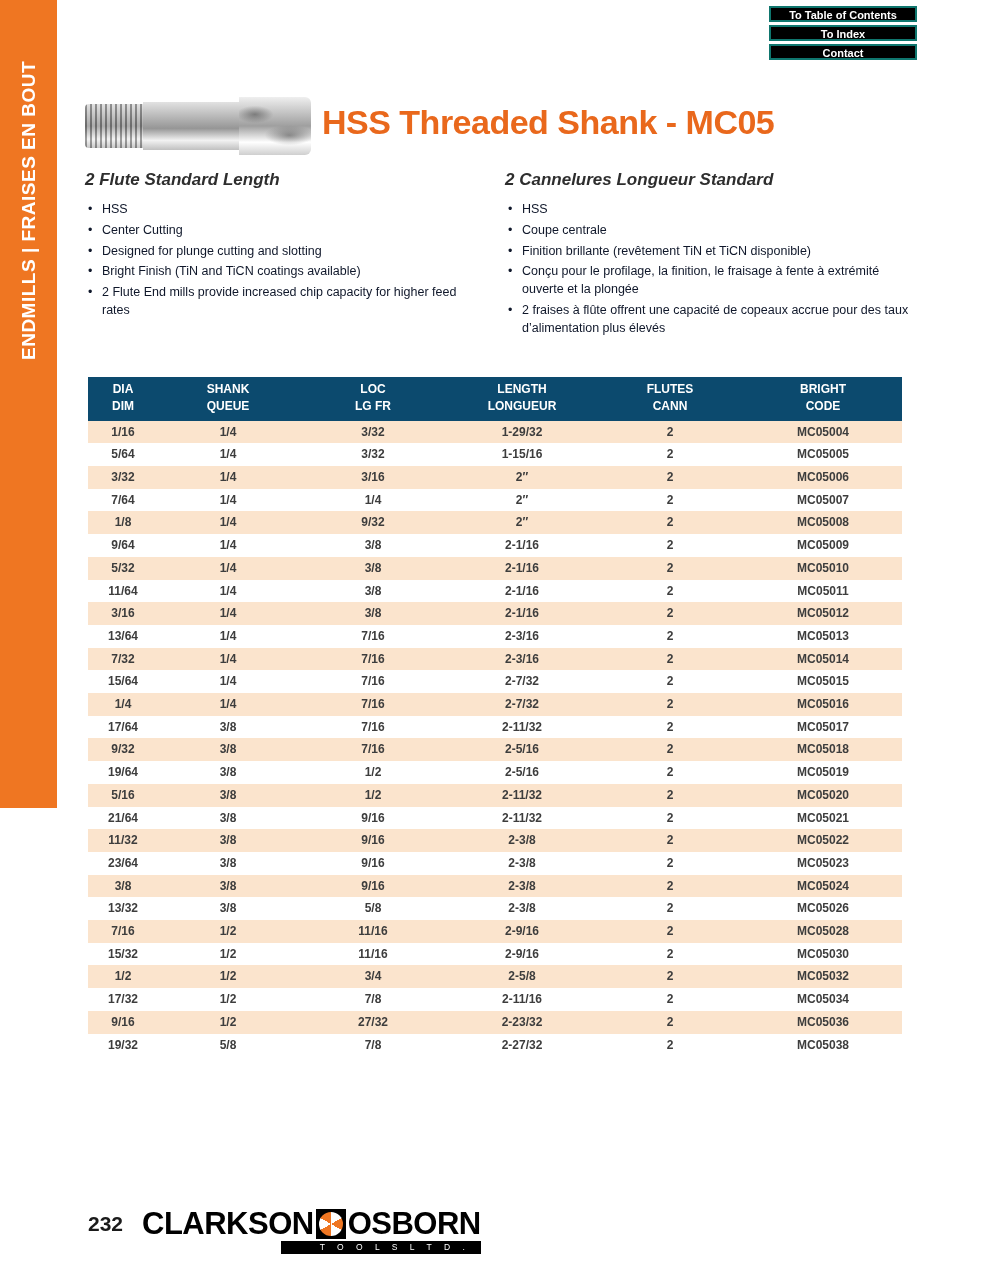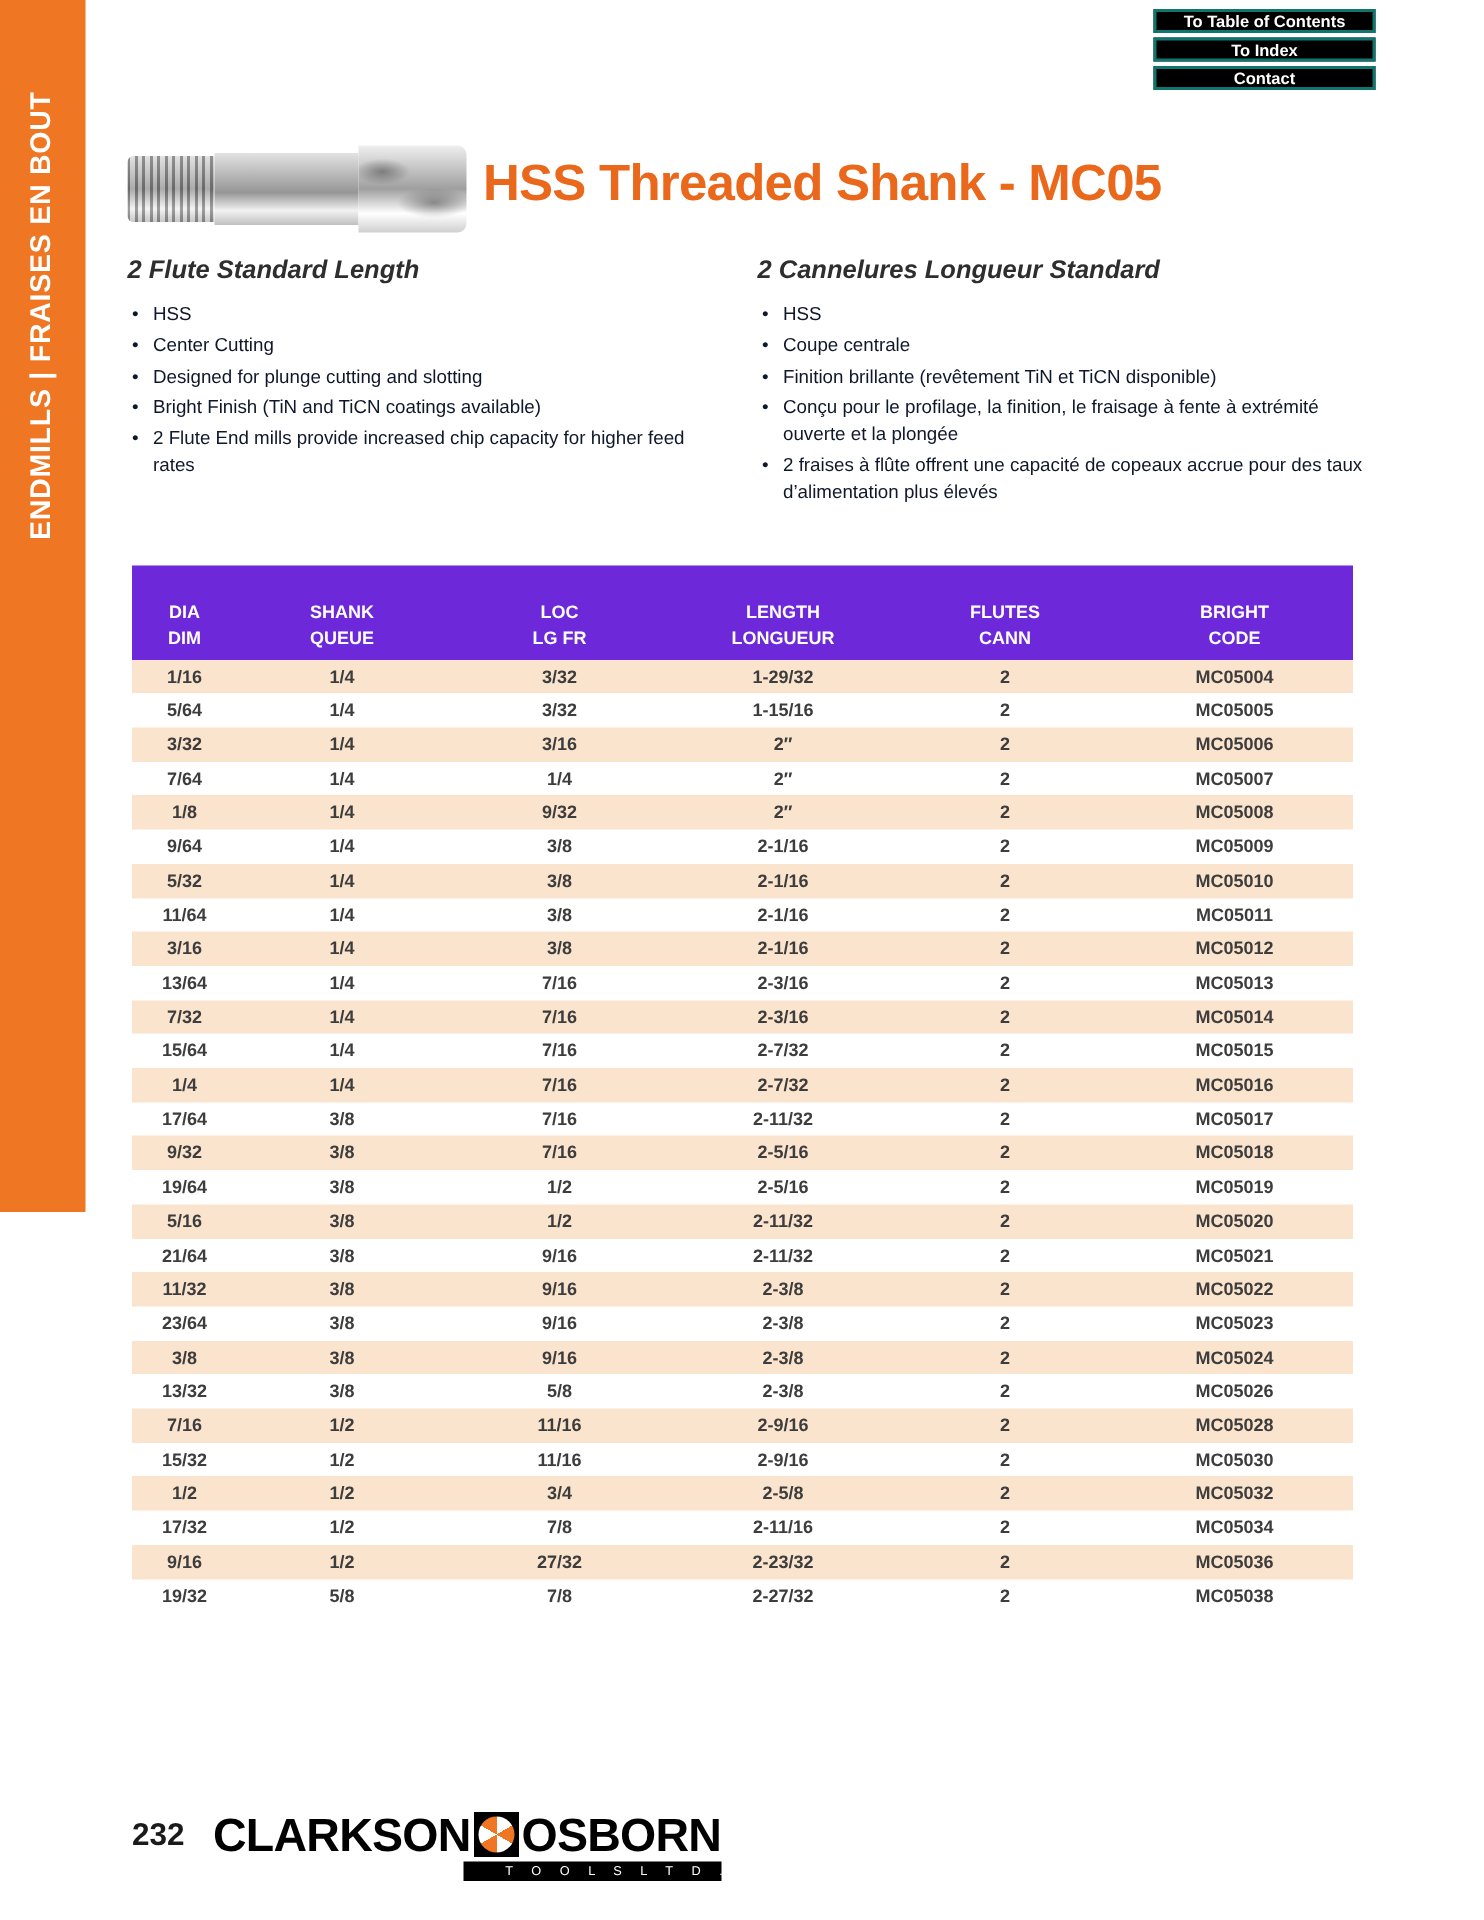--- a/index.html
+++ b/index.html
@@ -49,38 +49,38 @@
   .features.fr { left:505px; width:404px; }
   .features h2 { font-size:17px; font-weight:bold; color:#2e2e2e; margin:0 0 11px 0;font-style:italic; }
   .features ul { list-style:none; margin:0; padding:0; }
   .features li { position:relative; padding-left:17px; font-size:12.5px; color:#0f172a;
     line-height:1.42; margin-bottom:3px; }
   .features li::before { content:"\2022"; position:absolute; left:3px; }
 
   
   .spec-table { position:absolute; left:88px; top:377px; width:814px;
     border-collapse:collapse; table-layout:fixed; }
-  .spec-table thead th { background:#6d28d9; color:#fff; font-size:12px; font-weight:bold;
-    padding:23px 0 6px; line-height:1.4; text-align:center; }
+  .spec-table thead th { background:#0c4a6e; color:#fff; font-size:12px; font-weight:bold;
+    padding:4px 0 6px; line-height:1.4; text-align:center; }
   .spec-table tbody td { font-size:12px; font-weight:bold; color:#3d3d3d; text-align:center;
     padding:0; line-height:22.7px; white-space:nowrap; }
   .spec-table tbody tr:nth-child(odd) { background:var(--row_alt,#fbe4cd); }
 
   
   .footer-num { position:absolute; left:88px; top:1212px; font-size:21px; font-weight:bold; color:#1a1a1a; }
   .logo { position:absolute; left:142px; top:1208px; }
-  .logo-row { display:flex; align-items:flex-start; }
+  .logo-row { display:flex; align-items:flex-end; }
   .logo-text { font-size:31px; font-weight:900; color:#000; letter-spacing:-.5px; line-height:1; }
   .logo-icon { width:30px; height:30px; background:#000; margin:0 2px;
     display:flex; align-items:center; justify-content:center; }
   .pinwheel { width:24px; height:24px; border-radius:50%;
     background:conic-gradient(#fff 0 60deg, var(--accent,#ef7622) 60deg 120deg,
       #fff 120deg 180deg, var(--accent,#ef7622) 180deg 240deg,
       #fff 240deg 300deg, var(--accent,#ef7622) 300deg 360deg); }
-  .tools-bar { position:absolute; right:0; top:33px; width:172px; height:13px; background:#000;
+  .tools-bar { position:absolute; right:0; top:33px; width:200px; height:13px; background:#000;
     color:#fff; font-size:8.5px; letter-spacing:5px; text-indent:5px; text-align:center; line-height:13px; white-space:nowrap;padding-left:23px; }
 </style>
 </head>
 <body>
 
 <div class="sidebar">
   <div class="sidebar-label">ENDMILLS | FRAISES EN BOUT</div>
 </div>
 
 <div class="nav">

